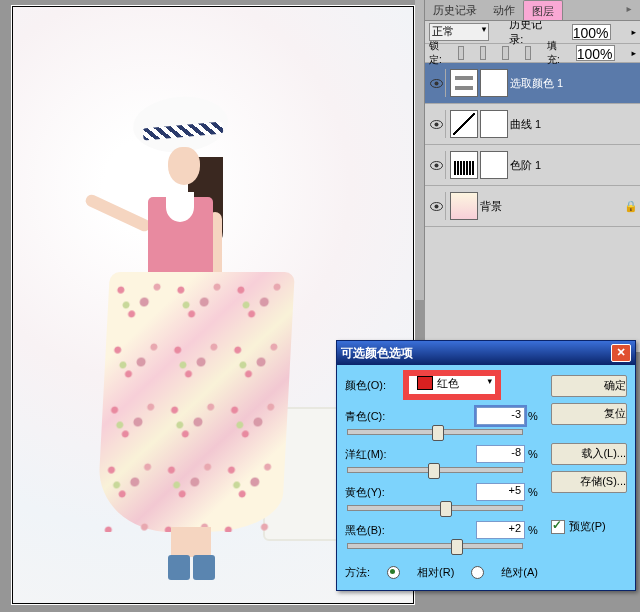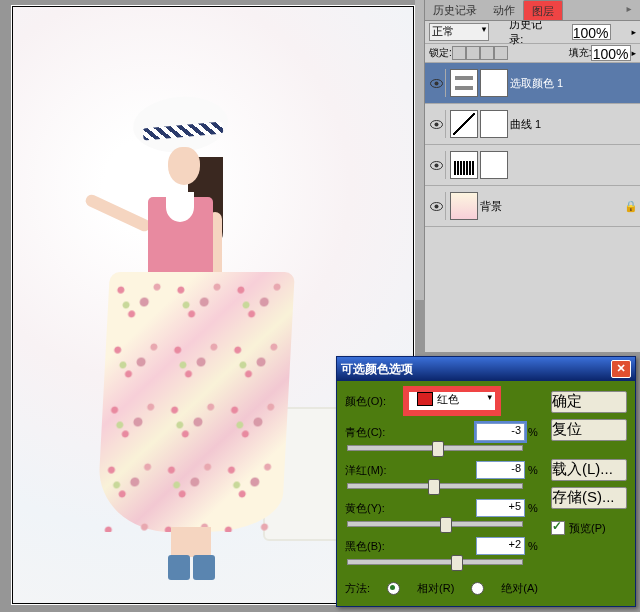--- a/index.html
+++ b/index.html
@@ -17,63 +17,63 @@
 .arm-r{position:absolute;left:115px;top:115px;width:14px;height:80px;background:#f5d5c0;border-radius:10px}
 .dress{position:absolute;left:10px;top:175px;width:185px;height:260px;background:linear-gradient(135deg,#fdf5e0 20%,#f7cfd8 35%,#f9f2d8 50%,#f2c8d2 65%,#fdf5e0 80%);border-radius:10px 10px 40% 40%/10px 10px 15% 25%;transform:skewX(-3deg)}
 .dress::before{content:"";position:absolute;inset:0;background:radial-gradient(circle at 20% 30%,#e88aa0 3px,transparent 4px),radial-gradient(circle at 60% 50%,#d89aa8 4px,transparent 5px),radial-gradient(circle at 40% 70%,#e88aa0 3px,transparent 4px),radial-gradient(circle at 80% 25%,#e8a8b0 3px,transparent 4px),radial-gradient(circle at 30% 55%,#c8d89a 3px,transparent 4px);background-size:60px 60px}
 .legs{position:absolute;left:78px;top:430px;width:40px;height:30px;background:#f5d5c0}
 .shoe-l{position:absolute;left:75px;top:458px;width:22px;height:25px;background:#5a85b0;border-radius:3px}
 .shoe-r{position:absolute;left:100px;top:458px;width:22px;height:25px;background:#5a85b0;border-radius:3px}
 .case{position:absolute;left:170px;top:310px;width:90px;height:130px;background:#f5f5f2;border:2px solid #e8e8e0;border-radius:6px}
 .panels-area{position:absolute;right:0;top:0;width:215px;height:352px;background:#d4d4d4}
 .tab-bar{height:20px;background:#b8b8b8;border-bottom:1px solid #888;display:flex;position:relative}
 .tab{padding:3px 8px;color:#333;cursor:pointer;font-size:11px}
-.tab.active{background:#ef4444;border:1px solid #888;border-bottom:none;border-radius:2px 2px 0 0}
+.tab.active{background:#f9a8d4;border:1px solid #888;border-bottom:none;border-radius:2px 2px 0 0}
 .tab-x{position:absolute;right:4px;top:3px;width:14px;height:14px;text-align:center;font-size:10px;color:#666}
 .panel-ctrl{height:22px;background:#d4d4d4;border-bottom:1px solid #aaa;display:flex;align-items:center;padding:0 4px;gap:20px}
 .dropdown{width:60px;height:16px;background:#f0f0f0;border:1px solid #888;font-size:11px;padding:0 2px;position:relative}
 .dropdown::after{content:"▾";position:absolute;right:2px;top:0;font-size:9px}
 .opacity-box{width:36px;height:14px;background:#fff;border:1px solid #888;font-size:14px;text-align:right;padding-right:2px}
-.lock-row{height:18px;display:flex;align-items:center;padding:0 4px;gap:0;border-bottom:1px solid #aaa;font-size:10px}
+.lock-row{height:18px;display:flex;align-items:center;padding:0 4px;gap:16px;border-bottom:1px solid #aaa;font-size:10px}
 .lock-ico{width:12px;height:12px;background:#ccc;border:1px solid #888}
 .layers{background:#d4d4d4}
 .layer{height:32px;display:flex;align-items:center;border-bottom:1px solid #aaa;padding:4px 2px}
 .layer.sel{background:#5a7aaa;color:#fff}
 .eye{width:18px;height:28px;display:flex;align-items:center;justify-content:center;border-right:1px solid #aaa;margin-right:4px;cursor:pointer}
 .eye svg{width:13px;height:9px}
 .thumb{width:26px;height:26px;background:#fff;border:1px solid #666;margin-right:2px;position:relative}
 .thumb.mask{background:#fff}
 .thumb.img{background:linear-gradient(#fdf5e0,#f7cfd8);position:relative}
 .thumb.curves::before{content:"";position:absolute;left:2px;top:2px;right:2px;bottom:2px;background:linear-gradient(135deg,transparent 47%,#000 47%,#000 53%,transparent 53%)}
 .thumb.levels::before{content:"";position:absolute;left:3px;bottom:3px;right:3px;height:14px;background:repeating-linear-gradient(90deg,#000,#000 2px,transparent 2px,transparent 3px)}
 .thumb.selcol::before{content:"";position:absolute;left:4px;top:6px;right:4px;height:4px;background:#888}
 .thumb.selcol::after{content:"";position:absolute;left:4px;bottom:6px;right:4px;height:4px;background:#888}
 .layer-name{font-size:11px;flex:1}
 .lock-sym{width:14px;text-align:center}
-.dialog{position:absolute;left:336px;top:356px;width:298px;background:#4d7c0f;border:1px solid #0a246a;box-shadow:2px 2px 4px rgba(0,0,0,0.4)}
+.dialog{position:absolute;left:336px;top:340px;width:298px;background:#7dd3fc;border:1px solid #0a246a;box-shadow:2px 2px 4px rgba(0,0,0,0.4)}
 .dlg-title{height:24px;background:linear-gradient(#3a6fd8,#0a246a);color:#fff;display:flex;align-items:center;padding:0 4px;font-size:12px;font-weight:bold}
 .dlg-close{margin-left:auto;width:18px;height:16px;background:#e05030;color:#fff;text-align:center;border:1px solid #fff;border-radius:2px;font-size:11px;line-height:14px;cursor:pointer}
 .dlg-body{padding:10px 8px;display:flex;gap:10px}
 .dlg-left{flex:1}
 .dlg-right{width:76px;display:flex;flex-direction:column;gap:6px}
 .dlg-row{display:flex;align-items:center;height:20px;margin-bottom:2px}
 .dlg-label{width:58px;text-align:left}
 .color-box{width:70px;height:18px;background:#fff;border:6px solid #ef4444;display:flex;align-items:flex-start;padding:0 8px;position:relative}
 .color-box::after{content:"▾";position:absolute;right:3px;font-size:9px}
 .swatch{width:14px;height:12px;background:#d82020;border:1px solid #000;margin-right:4px}
 .slider-row{margin-bottom:10px}
 .slider-top{display:flex;align-items:center}
 .slider-lbl{width:60px}
 .slider-val{width:44px;height:16px;background:#fff;border:1px solid #7a9acc;text-align:right;padding-right:3px;margin-left:auto;font-size:11px}
 .slider-val.hl{outline:2px solid #5a85d0}
 .pct{width:16px;text-align:center}
 .slider-track{height:4px;background:#ccc;border:1px solid #888;position:relative;margin:4px 18px 0 2px}
 .slider-thumb{position:absolute;top:-5px;width:10px;height:14px;background:#ece9d8;border:1px solid #555;border-radius:2px;cursor:pointer}
-.btn{height:20px;background:#ece9d8;border:1px solid #888;border-radius:2px;text-align:left;line-height:18px;cursor:pointer;font-size:15px}
-.chk{display:flex;gap:4px;margin-top:6px}
+.btn{height:20px;background:#ece9d8;border:1px solid #888;border-radius:2px;text-align:right;line-height:18px;cursor:pointer;font-size:11px}
+.chk{display:flex;align-items:center;gap:4px;margin-top:20px}
 .chk-box{width:12px;height:12px;background:#fff;border:1px solid #7a7a7a;position:relative}
 .chk-box.on::after{content:"✓";position:absolute;left:0;top:-3px;color:#2a7a2a;font-size:12px;font-weight:bold}
 .method-row{display:flex;align-items:center;gap:17px;margin-top:16px}
 .radio{width:11px;height:11px;border:1px solid #555;border-radius:50%;background:#fff;position:relative}
 .radio.on::after{content:"";position:absolute;left:2px;top:2px;width:5px;height:5px;background:#2a7a2a;border-radius:50%}
 .panel-strip{position:absolute;right:215px;top:0;width:9px;height:300px;background:#b8b8b8;border-right:1px solid #888}
 </style>
 </head>
 <body>
 
@@ -149,20 +149,21 @@
       </div>
       <div class="layer">
         <div class="eye">
           <svg viewBox="0 0 13 9">
             <ellipse cx="6.5" cy="4.5" rx="6" ry="4" fill="none" stroke="#333"></ellipse>
             <circle cx="6.5" cy="4.5" r="2" fill="#333"></circle>
           </svg>
         </div>
         <div class="thumb levels"></div>
         <div class="thumb mask"></div>
+        <span class="layer-name">色阶 1</span>
       </div>
       <div class="layer">
         <div class="eye">
           <svg viewBox="0 0 13 9">
             <ellipse cx="6.5" cy="4.5" rx="6" ry="4" fill="none" stroke="#333"></ellipse>
             <circle cx="6.5" cy="4.5" r="2" fill="#333"></circle>
           </svg>
         </div>
         <div class="thumb img"></div>
         <span class="layer-name">背景</span>

